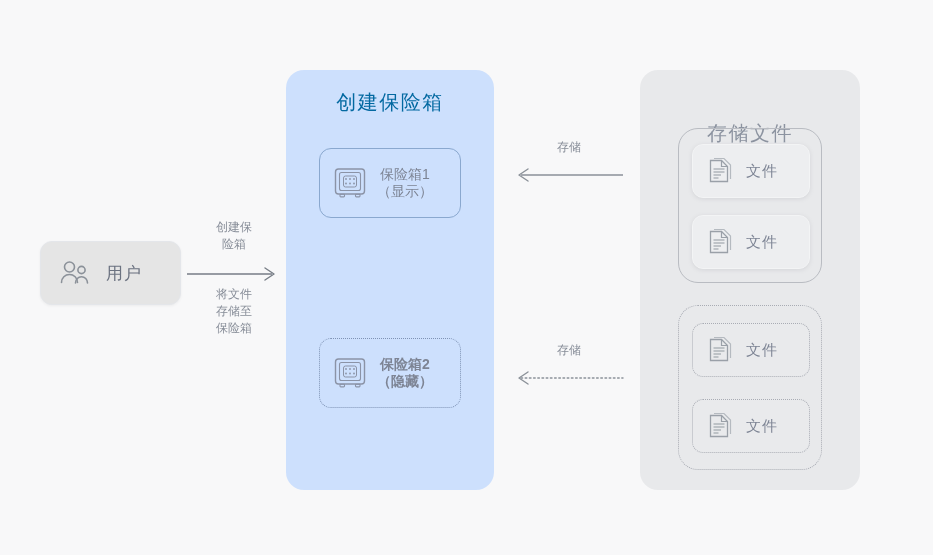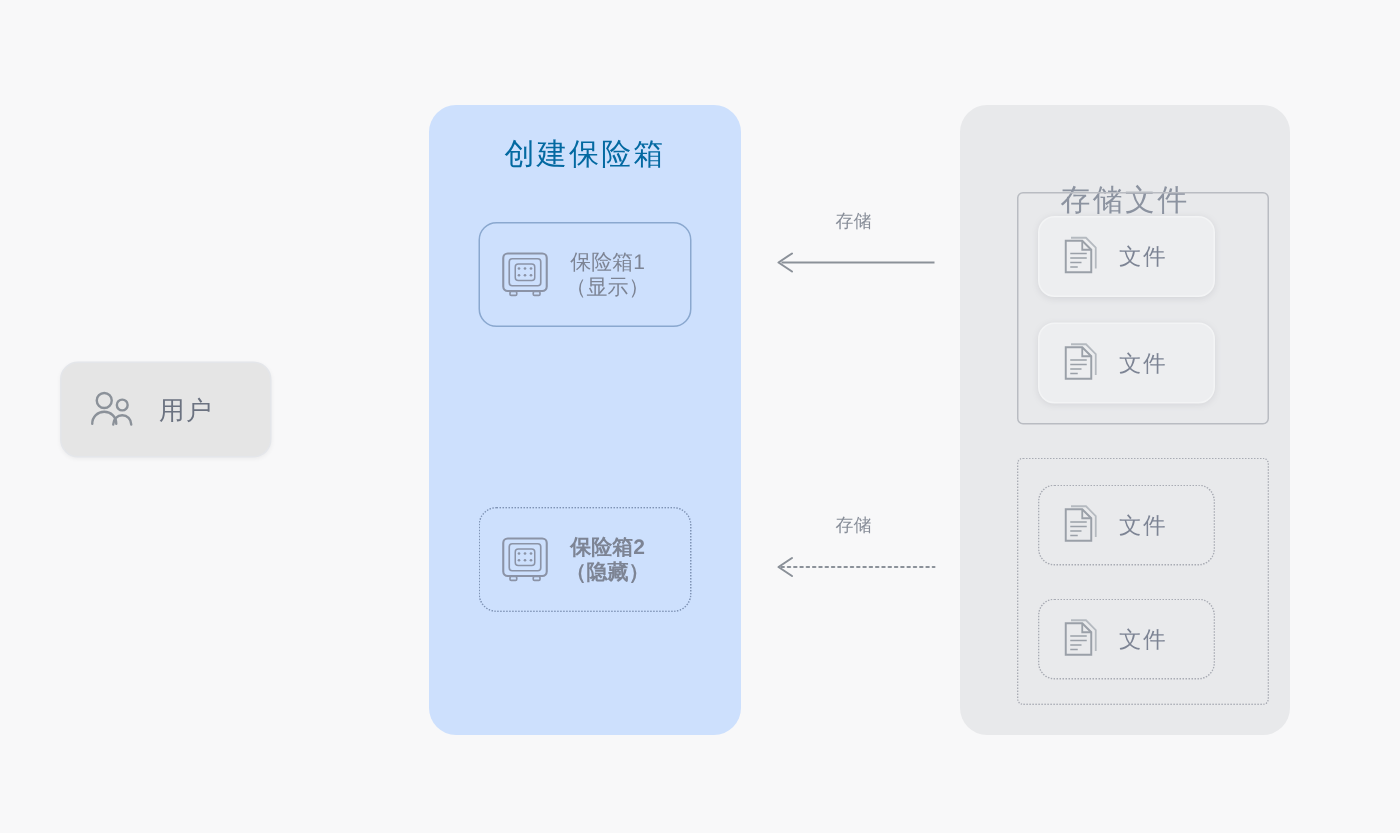--- a/index.html
+++ b/index.html
@@ -67,22 +67,22 @@
   #gray-panel{
     left:640px;top:70px;width:220px;height:420px;
     background:#e8e9eb;
     border-radius:18px;
   }
   #gray-title{
     position:absolute;left:0;top:18px;width:100%;
     text-align:center;font-size:20px;color:#8c93a0;letter-spacing:1.5px;margin-top:32px;
   }
   .file-group{
-    position:absolute;left:38px;width:168px;
-    border-radius:4px;box-sizing:border-box;
+    position:absolute;left:38px;width:144px;
+    border-radius:20px;box-sizing:border-box;
   }
   #file-group-solid{top:58px;height:155px;border:1px solid #b9bcc2;}
   #file-group-dotted{top:235px;height:165px;border:1px dotted #a9acb4;}
   .file-card{
     position:absolute;left:13px;width:118px;height:54px;
     border-radius:11px;display:flex;align-items:center;box-sizing:border-box;
   }
   .file-card.solid{
     background:#edeef0;
     border:1px solid #f3f4f5;
@@ -109,20 +109,31 @@
       <svg width="30" height="26" viewBox="0 0 30 26">
         <circle cx="9.5" cy="7" r="5" fill="none" stroke="#8b9199" stroke-width="1.6"></circle>
         <path d="M1.5 22.5c0-4.7 3.6-8 8-8s8 3.3 8 8" fill="none" stroke="#8b9199" stroke-width="1.6" stroke-linecap="round"></path>
         <circle cx="21.5" cy="10" r="3.6" fill="none" stroke="#8b9199" stroke-width="1.6"></circle>
         <path d="M15.5 23c0-3.6 2.7-6.2 6-6.2s6 2.6 6 6.2" fill="none" stroke="#8b9199" stroke-width="1.6" stroke-linecap="round"></path>
       </svg>
     </span>
     <span class="ulabel">用户</span>
   </div>
 
+  <div class="arrow-wrap" style="left:186px;top:220px;width:96px;height:120px;">
+    <div class="arrow-cap" style="top:0;">创建保</div>
+    <div class="arrow-cap" style="top:17px;">险箱</div>
+    <svg width="96" height="20" style="position:absolute;left:0;top:44px;">
+      <line x1="1" y1="10" x2="86" y2="10" stroke="#777d86" stroke-width="1.4"></line>
+      <polyline points="79,4 88,10 79,16" fill="none" stroke="#777d86" stroke-width="1.4" stroke-linecap="round" stroke-linejoin="round"></polyline>
+    </svg>
+    <div class="arrow-cap" style="top:67px;">将文件</div>
+    <div class="arrow-cap" style="top:84px;">存储至</div>
+    <div class="arrow-cap" style="top:101px;">保险箱</div>
+  </div>
 
   <div class="abs" id="blue-panel">
     <div id="blue-title">创建保险箱</div>
 
     <div class="safe-card" id="safe-card-1">
       <span class="sicon">
         <svg width="34" height="34" viewBox="0 0 34 34">
           <rect x="2.5" y="3" width="29" height="25" rx="3" fill="none" stroke="#8b93a6" stroke-width="1.4"></rect>
           <rect x="6.5" y="6.5" width="21" height="18" rx="2" fill="none" stroke="#8b93a6" stroke-width="1.1"></rect>
           <rect x="10.5" y="10" width="13" height="11" rx="2" fill="none" stroke="#8b93a6" stroke-width="1"></rect>

